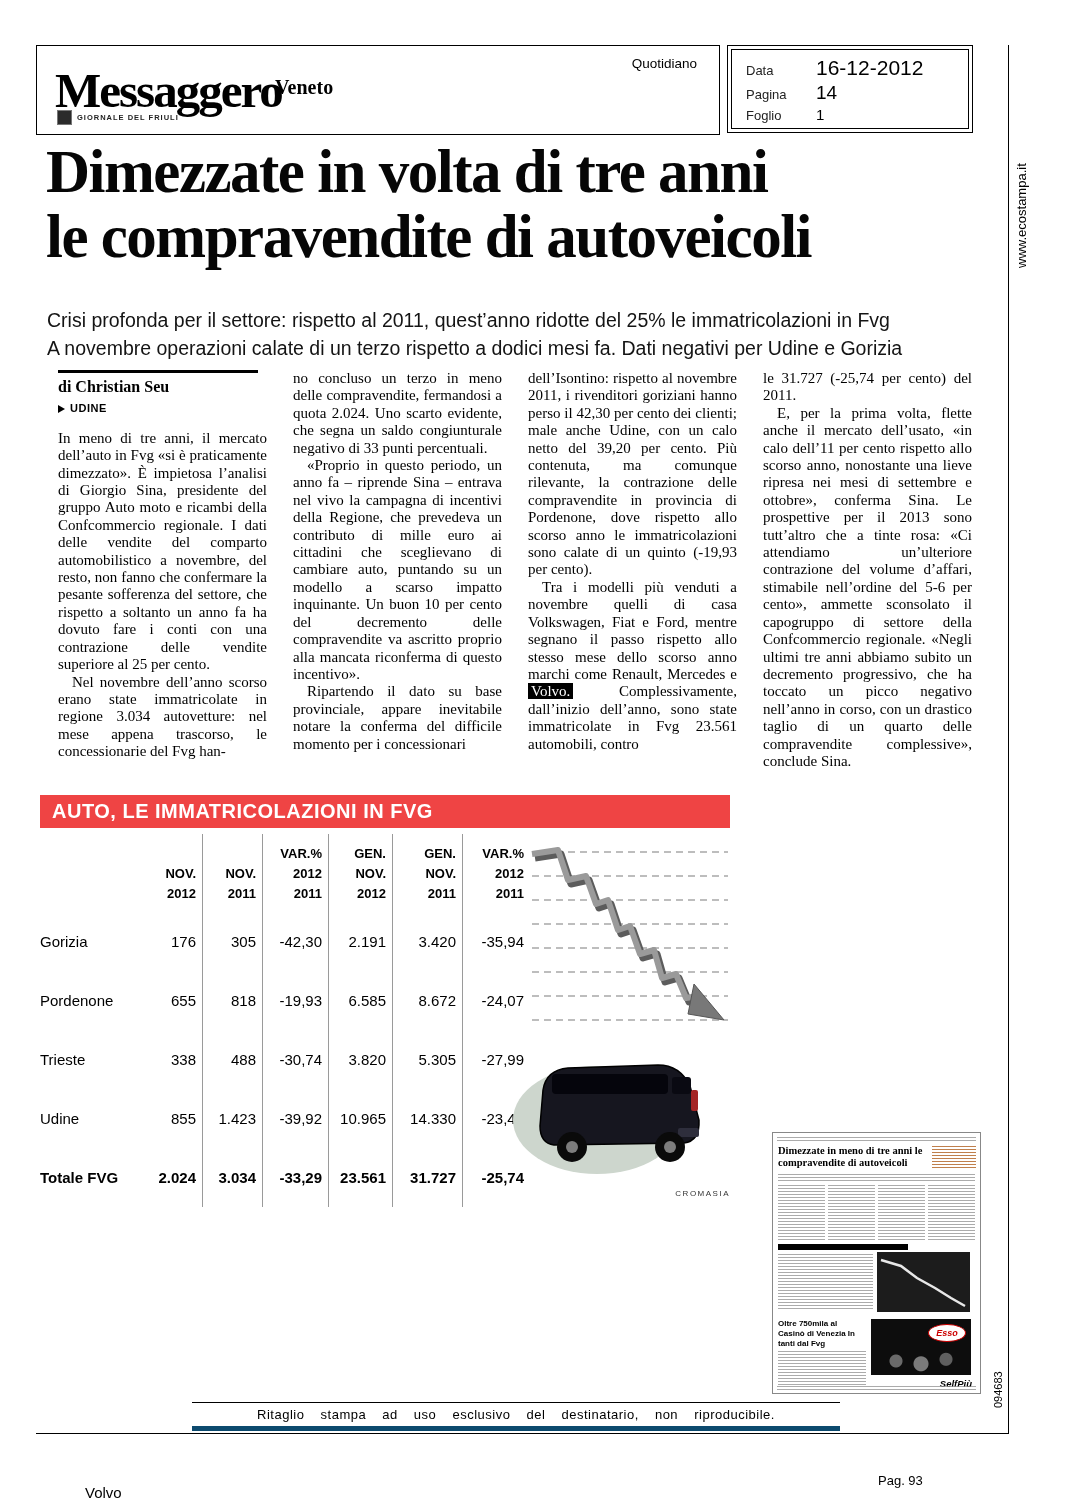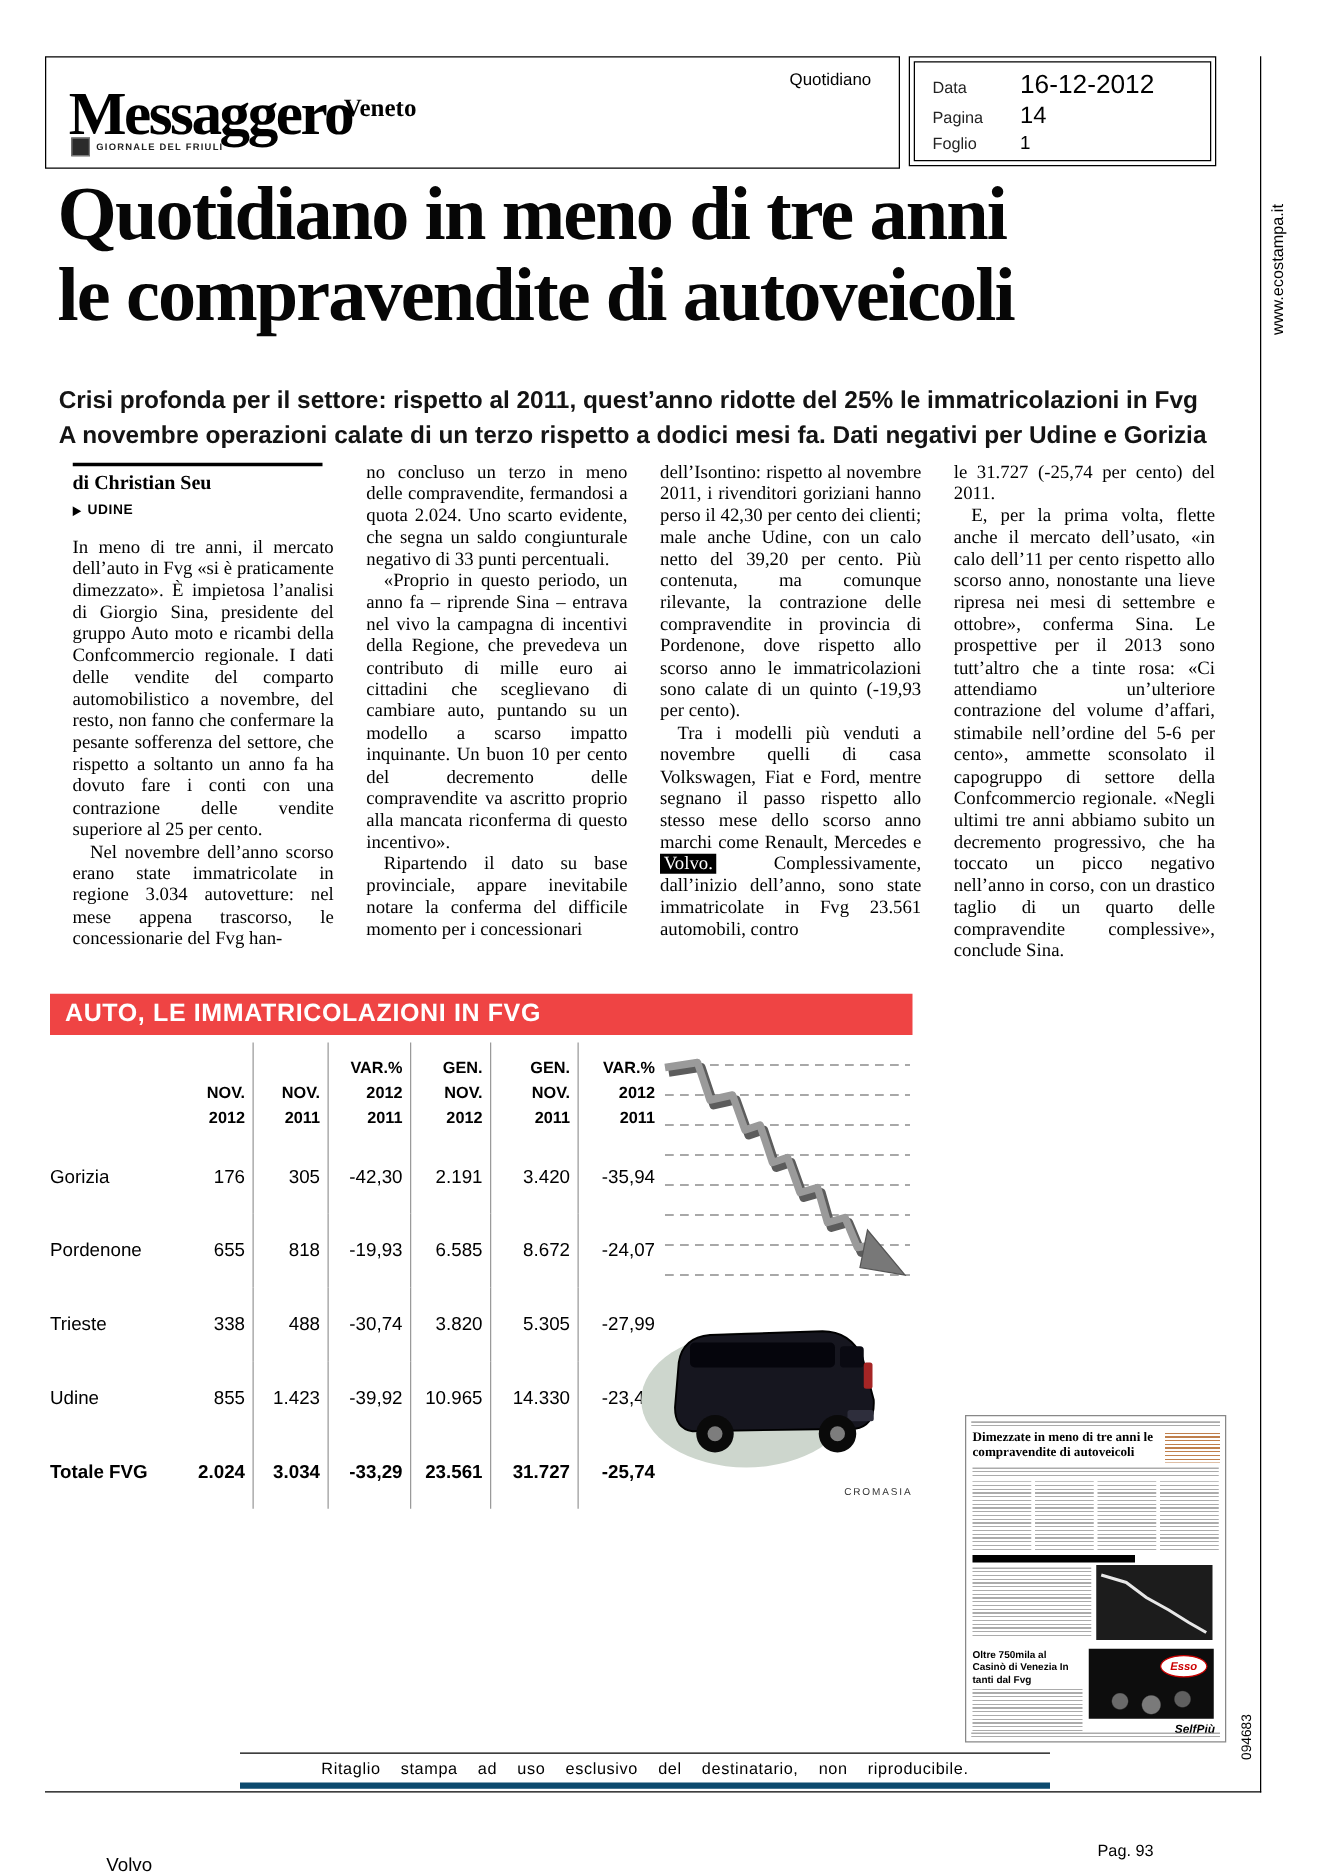--- a/index.html
+++ b/index.html
@@ -35,21 +35,21 @@
   
   .side-url{position:absolute;left:1014px;top:268px;transform:rotate(-90deg);transform-origin:top left;
             font-family:"Liberation Sans",sans-serif;font-size:13px;white-space:nowrap;}
   .clip-code{position:absolute;left:992px;top:1408px;transform:rotate(-90deg);transform-origin:top left;
              font-family:"Liberation Sans",sans-serif;font-size:11px;white-space:nowrap;}
 
   
   .headline{position:absolute;left:46px;top:140px;width:950px;font-family:"Liberation Serif",serif;
             font-weight:bold;font-size:61px;line-height:1.06;letter-spacing:-1.5px;white-space:nowrap;color:#060606;}
   .subhead{position:absolute;left:47px;top:306px;width:950px;font-family:"Liberation Sans",sans-serif;
-           font-weight:bold;font-size:19.5px;line-height:1.45;color:#141414;white-space:nowrap;}
+           font-weight:normal;font-size:19.5px;line-height:1.45;color:#141414;white-space:nowrap;}
 
   
   .columns{position:absolute;left:58px;top:370px;width:914px;height:425px;display:flex;gap:26px;overflow:hidden;}
   .col{flex:1 1 0;font-size:15px;line-height:17.4px;text-align:justify;}
   .col p{margin:0;}
   .col p.indent{text-indent:14px;}
   .byline-block{border-top:3px solid #000;width:200px;padding-top:5px;margin-bottom:12px;}
   .byline{font-family:"Liberation Serif",serif;font-weight:bold;font-size:16px;}
   .dateline{display:flex;align-items:center;gap:5px;margin-top:5px;}
   .dateline-marker{width:0;height:0;border-left:7px solid #000;border-top:4.5px solid transparent;border-bottom:4.5px solid transparent;}
@@ -147,21 +147,21 @@
         <span class="meta-label">Foglio</span>
         <span class="meta-val-sheet">1</span>
       </div>
     </div>
   </div>
 
   <div class="side-url">www.ecostampa.it</div>
   <div class="clip-code">094683</div>
 
   <h1 class="headline" style="margin:0;">
-    <span>Quotidiano in meno di tre anni</span><br>
+    <span>Dimezzate in volta di tre anni</span><br>
     <span>le compravendite di autoveicoli</span>
   </h1>
   <div class="subhead">
     <div>Crisi profonda per il settore: rispetto al 2011, quest’anno ridotte del 25% le immatricolazioni in Fvg</div>
     <div>A novembre operazioni calate di un terzo rispetto a dodici mesi fa. Dati negativi per Udine e Gorizia</div>
   </div>
 
   <div class="columns">
     <div class="col">
       <div class="byline-block">

